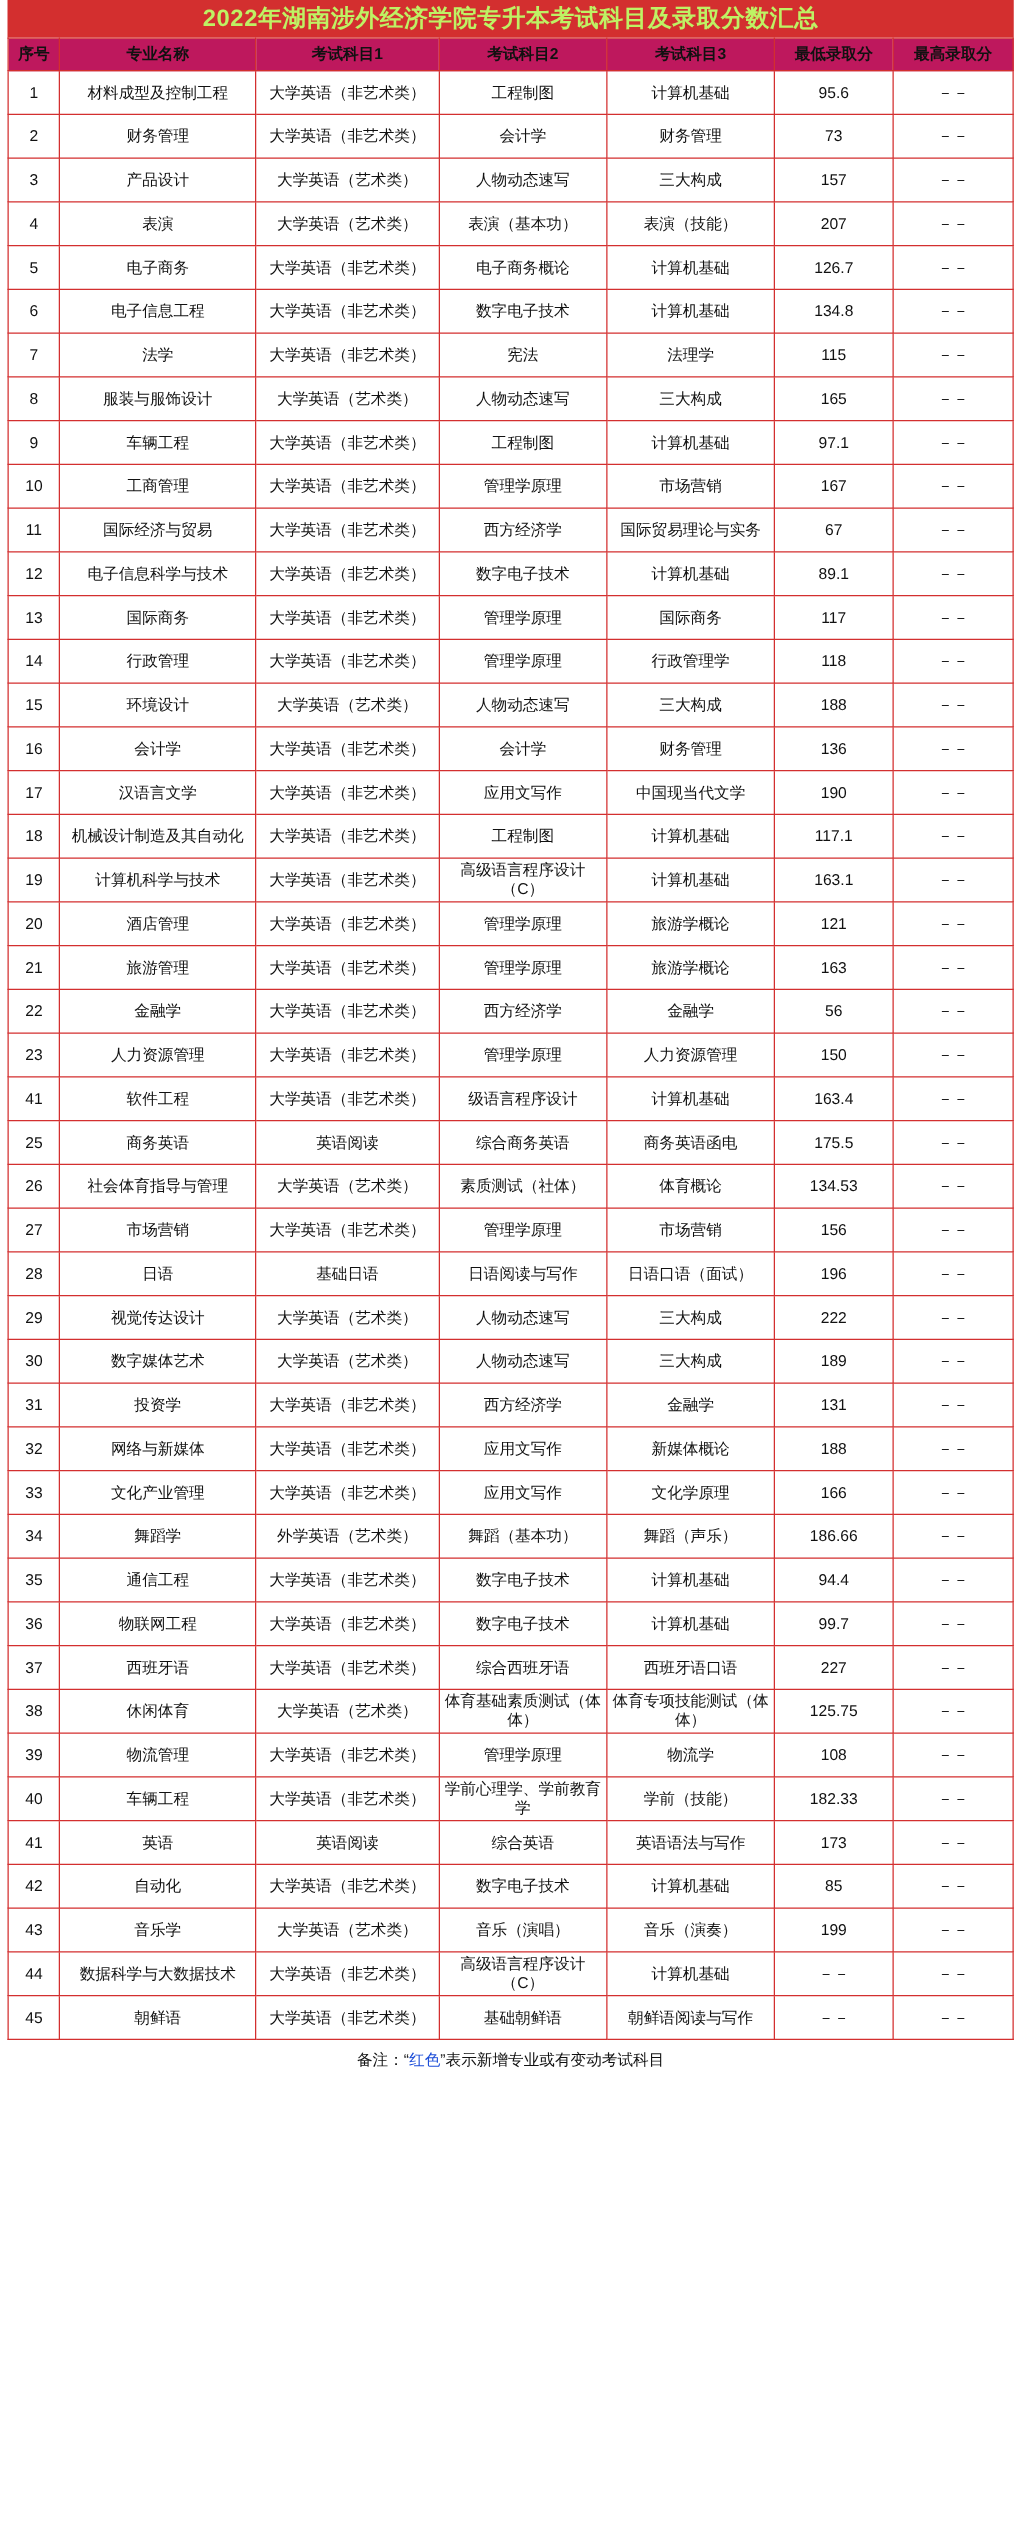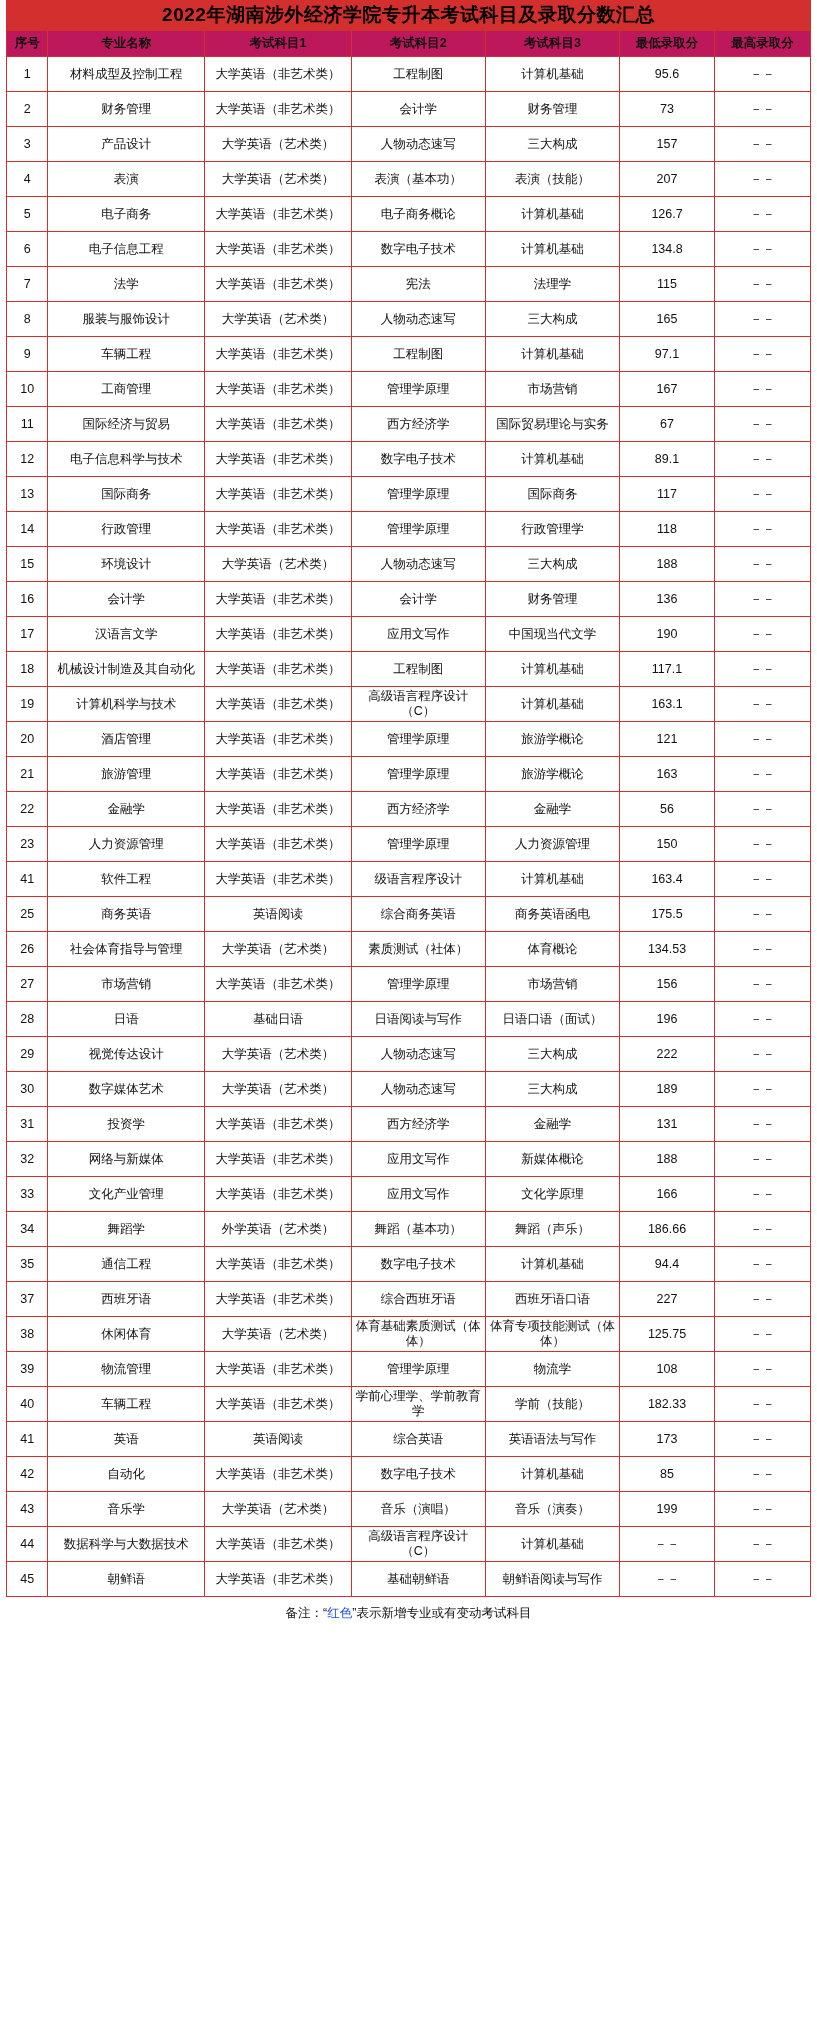--- a/index.html
+++ b/index.html
@@ -17,21 +17,21 @@
   }
   .title-bar {
     height: 30px;
     background: #d32f2f;
     display: flex;
     align-items: center;
     justify-content: center;
     margin: 0 6px;
   }
   .title-bar .title-text {
-    color: #000000;
+    color: #bef264;
     font-size: 19px;
     font-weight: bold;
     letter-spacing: 0.5px;
     white-space: nowrap;
   }
   table.main {
     border-collapse: collapse;
     table-layout: fixed;
     width: 805px;
     margin: 0 6px;
@@ -419,20 +419,29 @@
         <tr>
           <td class="idx">35</td>
           <td class="name">通信工程</td>
           <td class="subj">大学英语（非艺术类）</td>
           <td class="subj">数字电子技术</td>
           <td class="subj">计算机基础</td>
           <td class="score">94.4</td>
           <td class="score">－－</td>
         </tr>
         <tr>
+          <td class="idx">36</td>
+          <td class="name">物联网工程</td>
+          <td class="subj">大学英语（非艺术类）</td>
+          <td class="subj">数字电子技术</td>
+          <td class="subj">计算机基础</td>
+          <td class="score">99.7</td>
+          <td class="score">－－</td>
+        </tr>
+        <tr>
           <td class="idx">37</td>
           <td class="name">西班牙语</td>
           <td class="subj">大学英语（非艺术类）</td>
           <td class="subj">综合西班牙语</td>
           <td class="subj">西班牙语口语</td>
           <td class="score">227</td>
           <td class="score">－－</td>
         </tr>
         <tr>
           <td class="idx">38</td>

